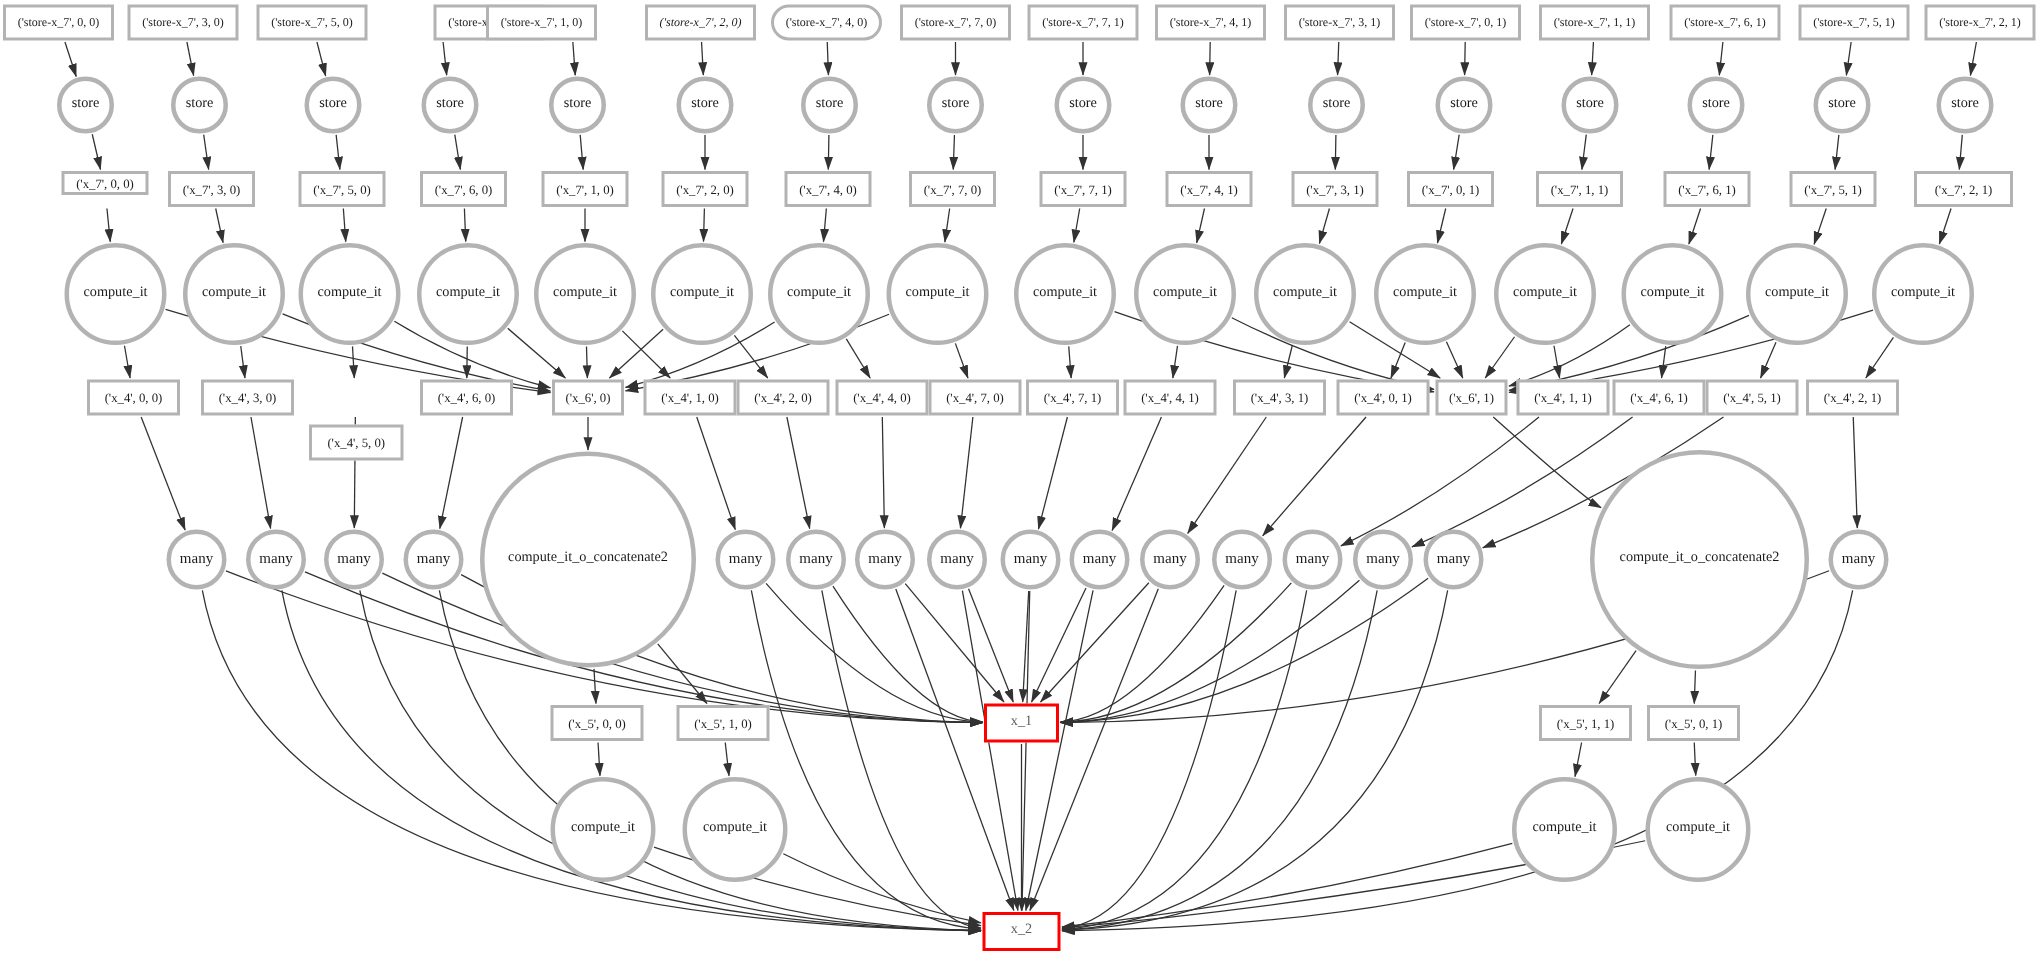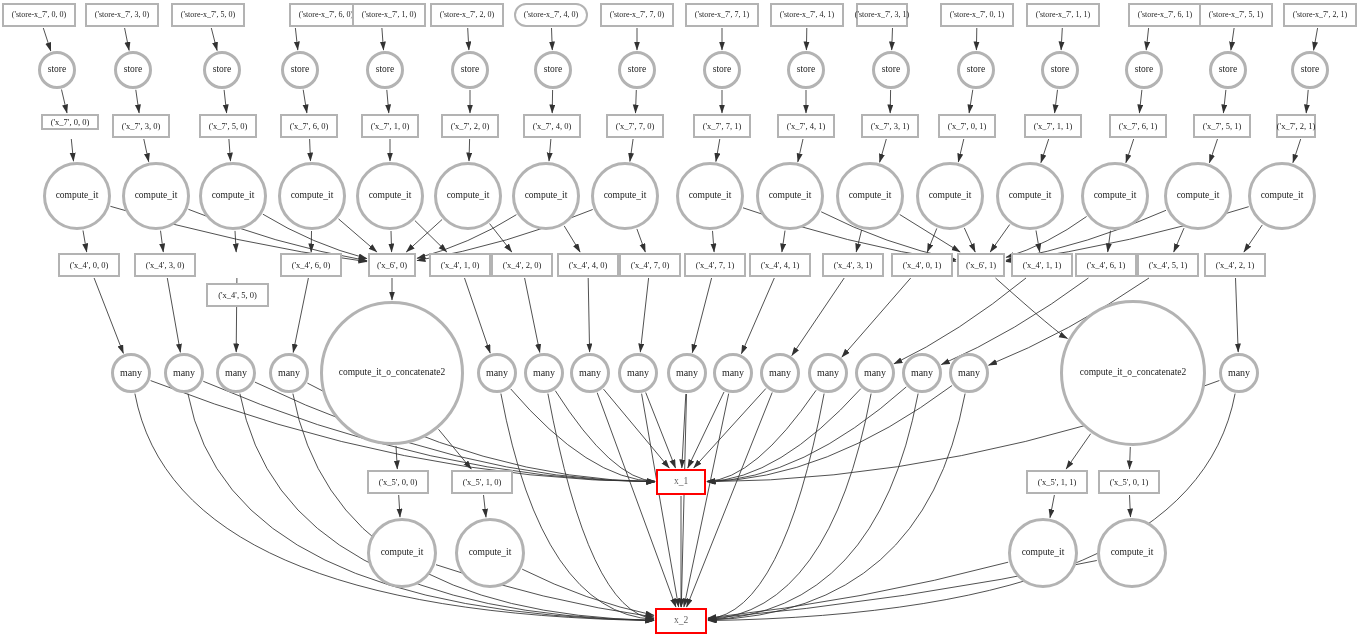--- a/index.html
+++ b/index.html
@@ -185,48 +185,48 @@
       </div>
       <div class="node shape-box k-store-box" style="width: 74px; height: 24px; left: 85px; top: 3px;">
         <span>('store-x_7', 3, 0)</span>
       </div>
       <div class="node shape-box k-store-box" style="width: 74px; height: 24px; left: 171px; top: 3px;">
         <span>('store-x_7', 5, 0)</span>
       </div>
       <div class="node shape-box k-store-box" style="width: 74px; height: 24px; left: 257px; top: 3px; margin-left: 32px;">
         <span>('store-x_7', 6, 0)</span>
       </div>
-      <div class="node shape-box k-store-box" style="width: 74px; height: 24px; left: 352px; top: 3px;">
+      <div class="node shape-box k-store-box" style="width: 74px; height: 24px; left: 324px; top: 3px;">
         <span>('store-x_7', 1, 0)</span>
       </div>
-      <div class="node shape-box k-store-box" style="width: 74px; height: 24px; left: 430px; top: 3px;">
+      <div class="node shape-box k-store-box" style="width: 74px; height: 24px; left: 430px; top: 3px; font-style: italic;">
         <span>('store-x_7', 2, 0)</span>
       </div>
       <div class="node shape-box k-store-box" style="width: 74px; height: 24px; left: 514px; top: 3px; border-radius: 12px;">
         <span>('store-x_7', 4, 0)</span>
       </div>
       <div class="node shape-box k-store-box" style="width: 74px; height: 24px; left: 600px; top: 3px; text-align: center;">
         <span>('store-x_7', 7, 0)</span>
       </div>
       <div class="node shape-box k-store-box" style="width: 74px; height: 24px; left: 685px; top: 3px;">
         <span>('store-x_7', 7, 1)</span>
       </div>
       <div class="node shape-box k-store-box" style="width: 74px; height: 24px; left: 770px; top: 3px;">
         <span>('store-x_7', 4, 1)</span>
       </div>
-      <div class="node shape-box k-store-box" style="width: 52px; height: 24px; left: 856px; top: 3px;">
+      <div class="node shape-box k-store-box" style="width: 74px; height: 24px; left: 856px; top: 3px;">
         <span>('store-x_7', 3, 1)</span>
       </div>
       <div class="node shape-box k-store-box" style="width: 74px; height: 24px; left: 940px; top: 3px;">
         <span>('store-x_7', 0, 1)</span>
       </div>
       <div class="node shape-box k-store-box" style="width: 74px; height: 24px; left: 1026px; top: 3px;">
         <span>('store-x_7', 1, 1)</span>
       </div>
-      <div class="node shape-box k-store-box" style="width: 74px; height: 24px; left: 1113px; top: 3px; margin-left: 15px;">
+      <div class="node shape-box k-store-box" style="width: 74px; height: 24px; left: 1113px; top: 3px;">
         <span>('store-x_7', 6, 1)</span>
       </div>
       <div class="node shape-box k-store-box" style="width: 74px; height: 24px; left: 1199px; top: 3px;">
         <span>('store-x_7', 5, 1)</span>
       </div>
       <div class="node shape-box k-store-box" style="width: 74px; height: 24px; left: 1283px; top: 3px;">
         <span>('store-x_7', 2, 1)</span>
       </div>
       <div class="node shape-circle k-store-op" style="height: 38px; width: 38px; left: 38px; top: 51px;">
         <span>store</span>
@@ -314,21 +314,21 @@
       </div>
       <div class="node shape-box k-var-box" style="width: 58px; height: 24px; left: 1024px; top: 114px;">
         <span>('x_7', 1, 1)</span>
       </div>
       <div class="node shape-box k-var-box" style="width: 58px; height: 24px; left: 1109px; top: 114px;">
         <span>('x_7', 6, 1)</span>
       </div>
       <div class="node shape-box k-var-box" style="width: 58px; height: 24px; left: 1193px; top: 114px;">
         <span>('x_7', 5, 1)</span>
       </div>
-      <div class="node shape-box k-var-box" style="width: 40px; height: 24px; left: 1276px; top: 114px;">
+      <div class="node shape-box k-var-box" style="width: 66px; height: 24px; left: 1276px; top: 114px;">
         <span>('x_7', 2, 1)</span>
       </div>
       <div class="node shape-circle k-compute-op" style="height: 68px; width: 68px; left: 43px; top: 162px;">
         <span>compute_it</span>
       </div>
       <div class="node shape-circle k-compute-op" style="height: 68px; width: 68px; left: 122px; top: 162px;">
         <span>compute_it</span>
       </div>
       <div class="node shape-circle k-compute-op" style="height: 68px; width: 68px; left: 199px; top: 162px;">
         <span>compute_it</span>

